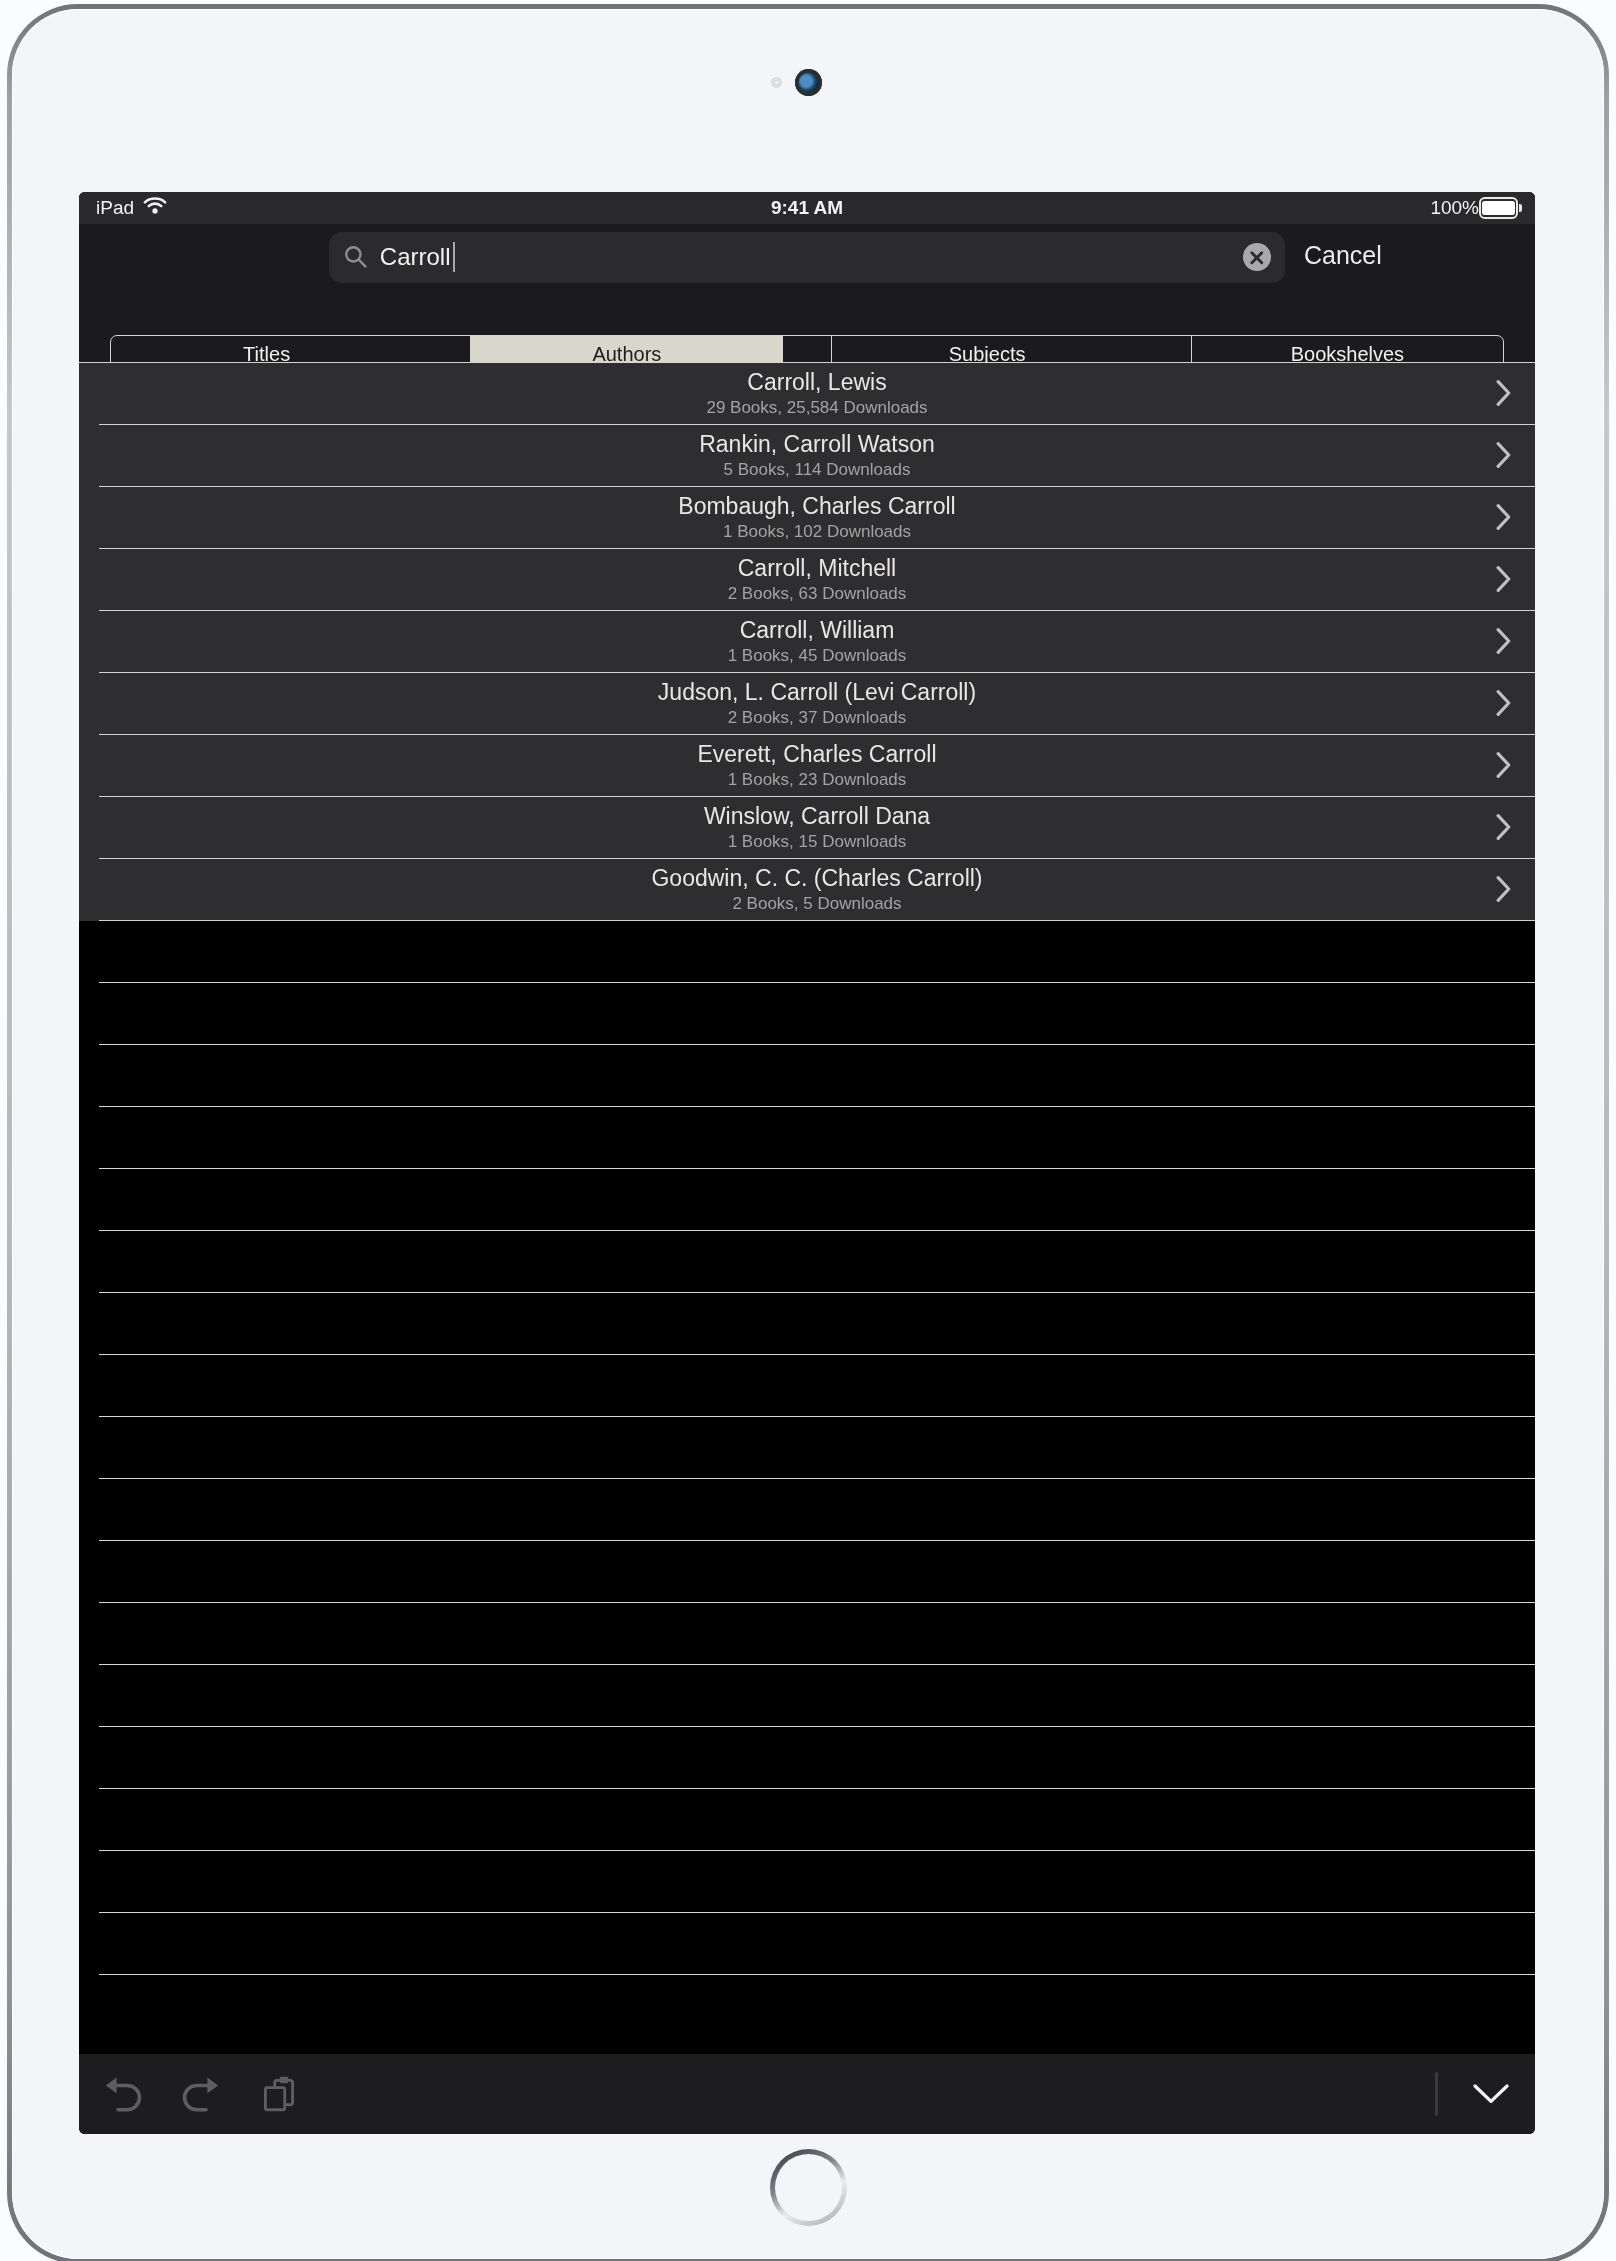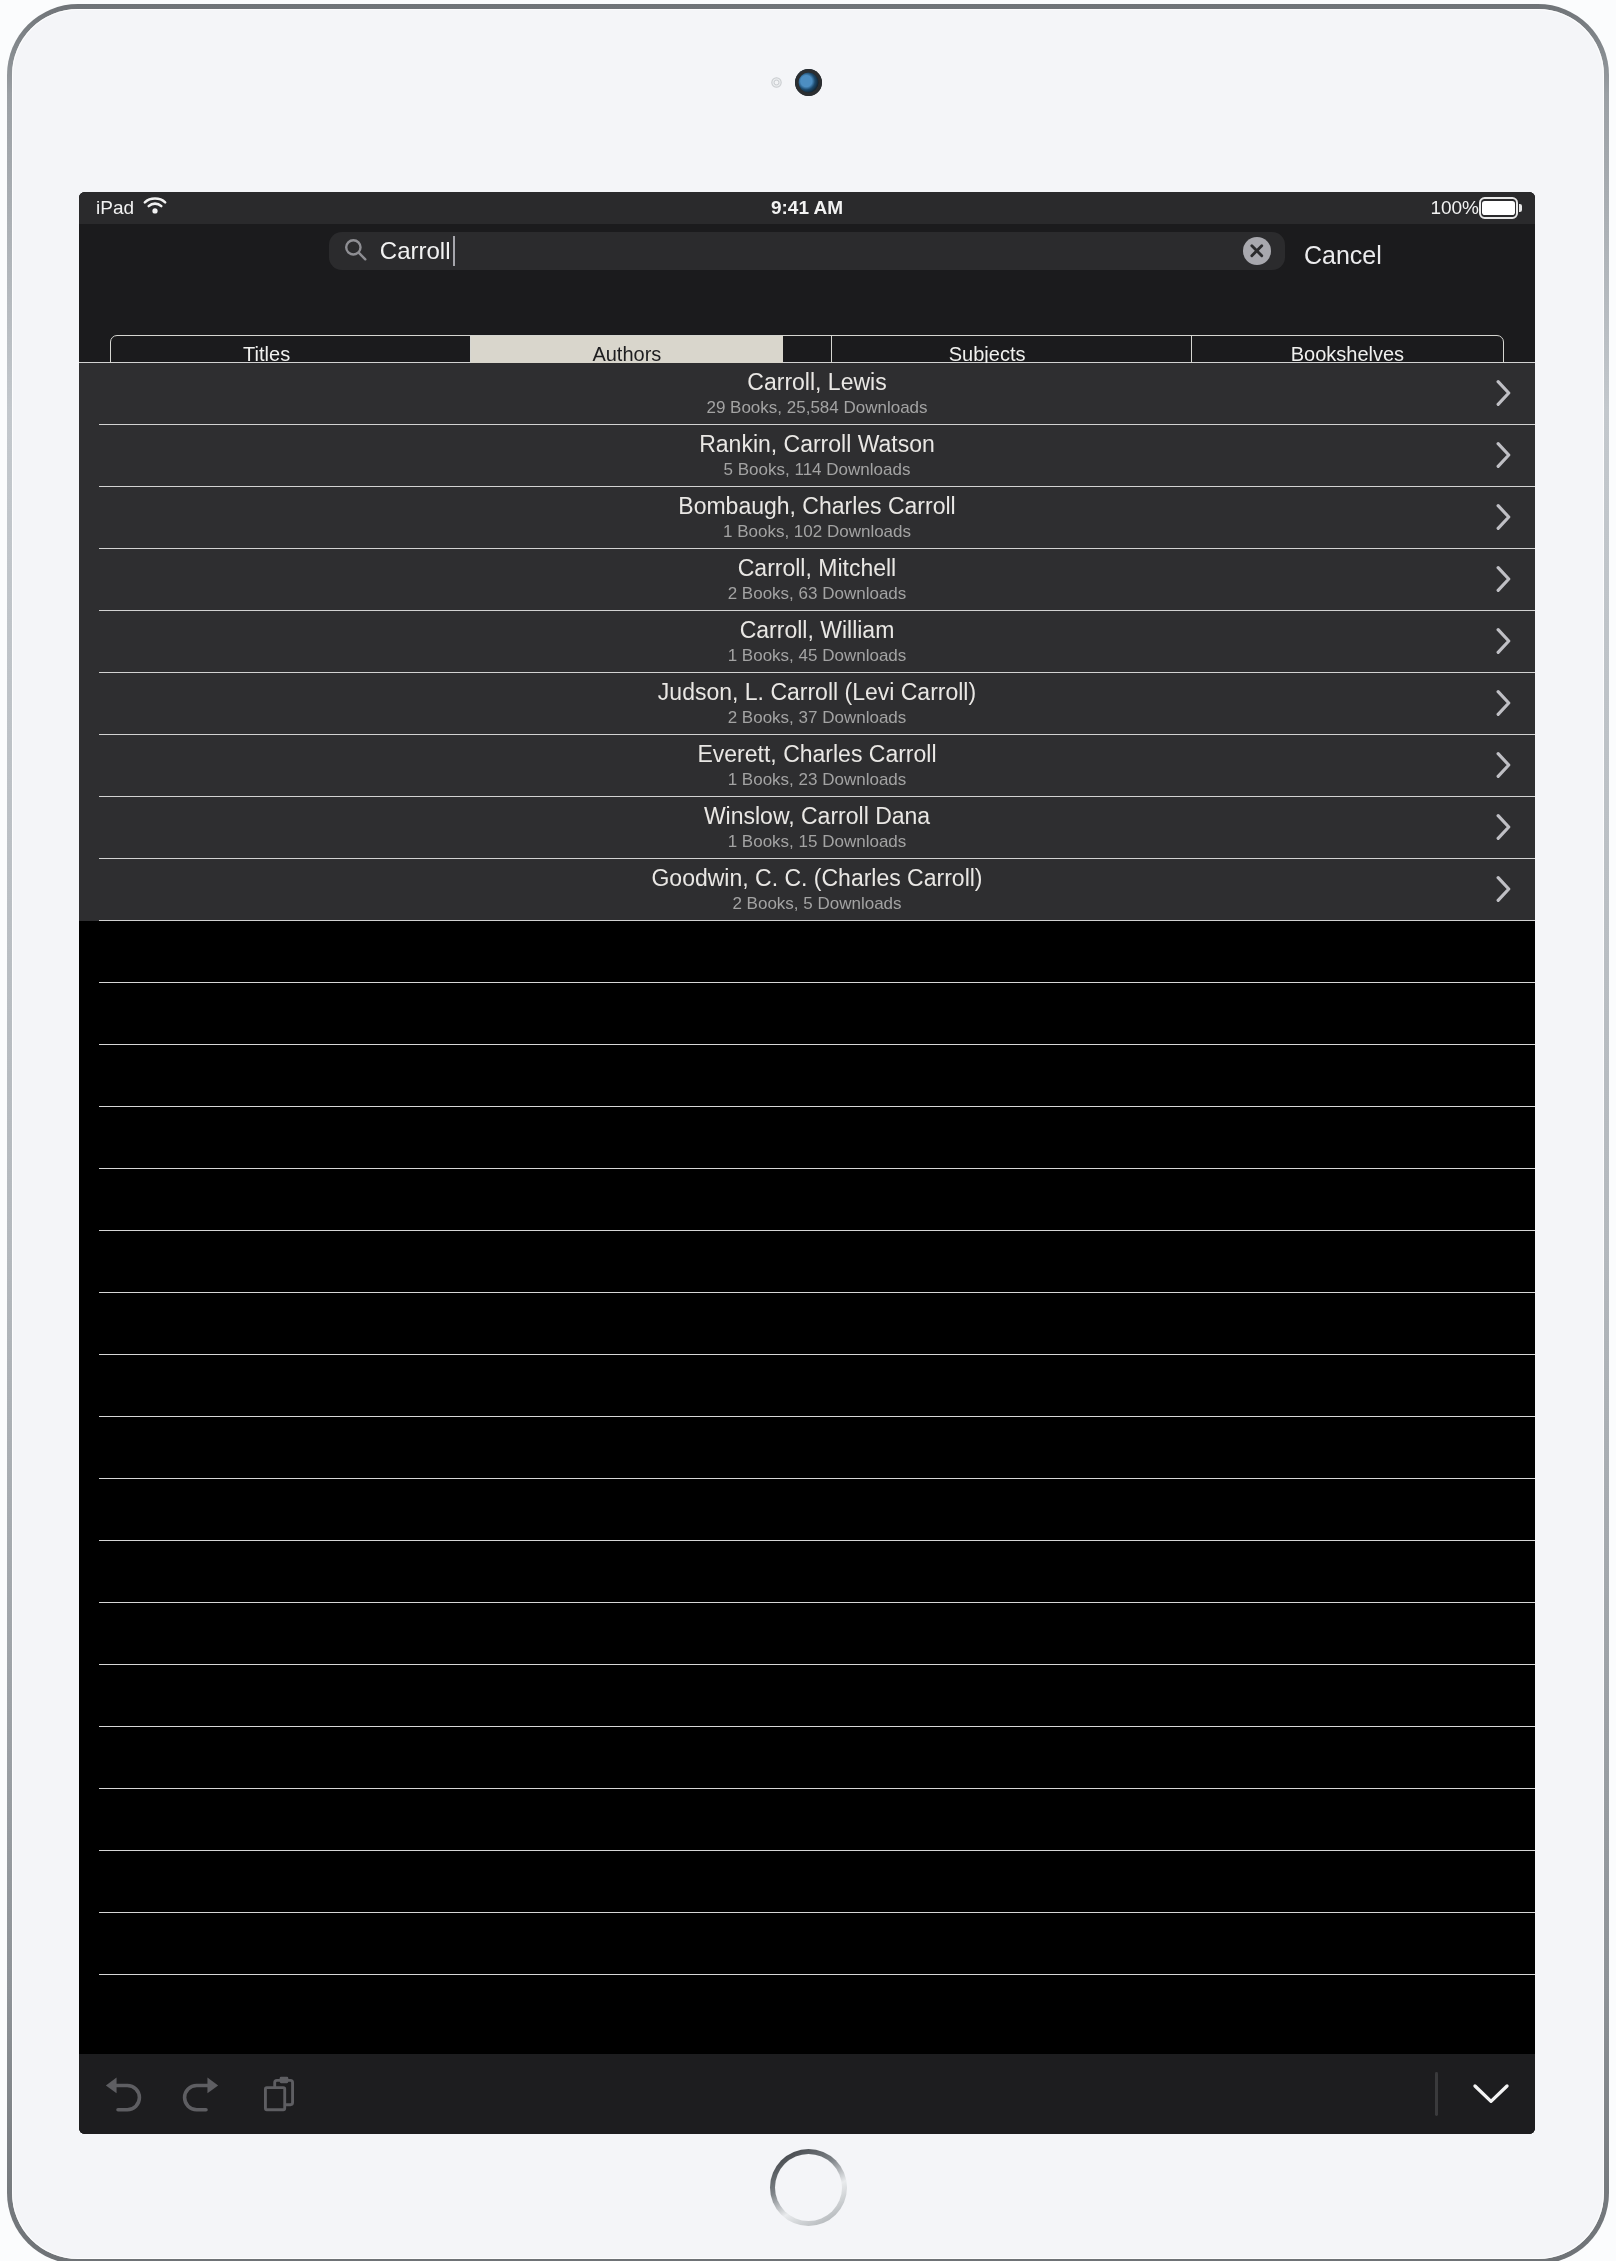--- a/index.html
+++ b/index.html
@@ -26,21 +26,21 @@
              color:#f2f2f2;font-size:19px;position:relative;}
   .sb-left{display:flex;align-items:center;gap:8.5px;}
   .sb-time{position:absolute;left:50%;transform:translateX(-50%);font-weight:bold;}
   .sb-right{margin-left:auto;display:flex;align-items:center;justify-content:flex-end;}
   .battery{position:relative;width:35px;height:17.7px;border:2.1px solid #e8e8e8;border-radius:5.7px;}
   .battery-fill{position:absolute;inset:1.4px;background:#fff;border-radius:2.8px;}
   .battery-tip{position:absolute;right:-6.4px;top:5px;width:3.5px;height:7.8px;background:#e8e8e8;
                border-radius:0 2.1px 2.1px 0;}
   
   .search-area{position:relative;height:138px;background:#1b1b1d;}
-  .search-field{position:absolute;left:250px;top:7.8px;width:956px;height:38px;background:#2b2b2d;
+  .search-field{position:absolute;left:250px;top:7.8px;width:956px;height:51px;background:#2b2b2d;
                 border-radius:12.8px;display:flex;align-items:center;padding:0 14px;box-sizing:border-box;}
   .search-text{color:#f2f2f2;font-size:24px;margin-left:11.3px;}
   .caret{width:2.8px;height:30px;background:#a6a6ac;margin-left:2.1px;}
   .clear-btn{margin-left:auto;width:28px;height:28px;border-radius:50%;background:#a8a8ae;
              display:flex;align-items:center;justify-content:center;}
   .cancel{position:absolute;left:1225px;top:7.8px;height:48px;display:flex;align-items:center;
           color:#ebebed;font-size:25px;}
   
   .segmented{position:absolute;left:31px;top:111px;width:1394px;height:38px;display:flex;
              border:1.4px solid #d6d6d1;border-radius:7px;overflow:hidden;box-sizing:border-box;gap:48px;}

